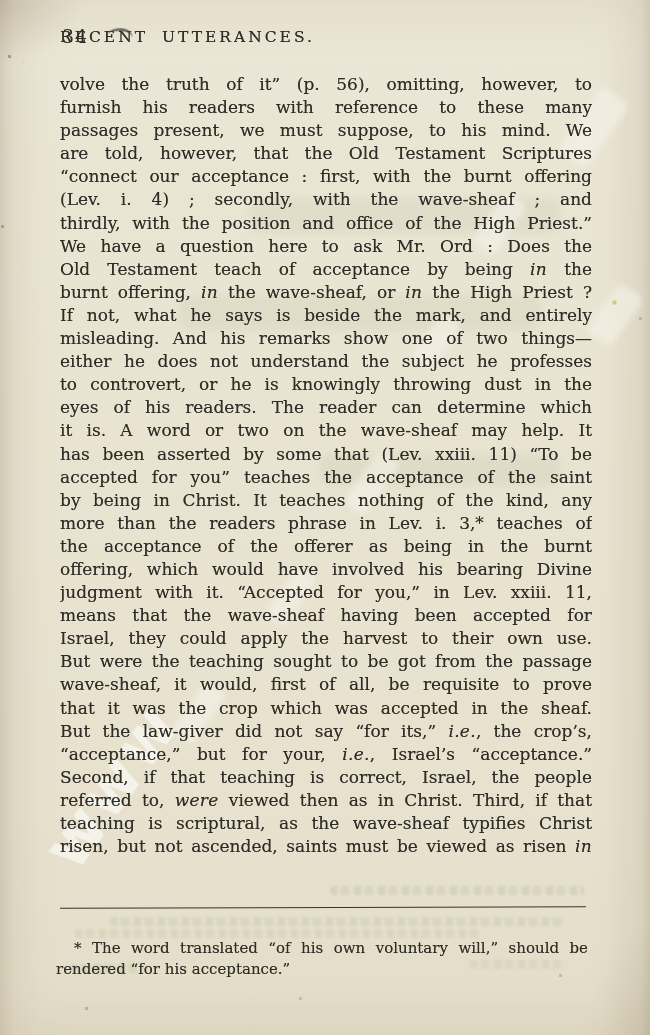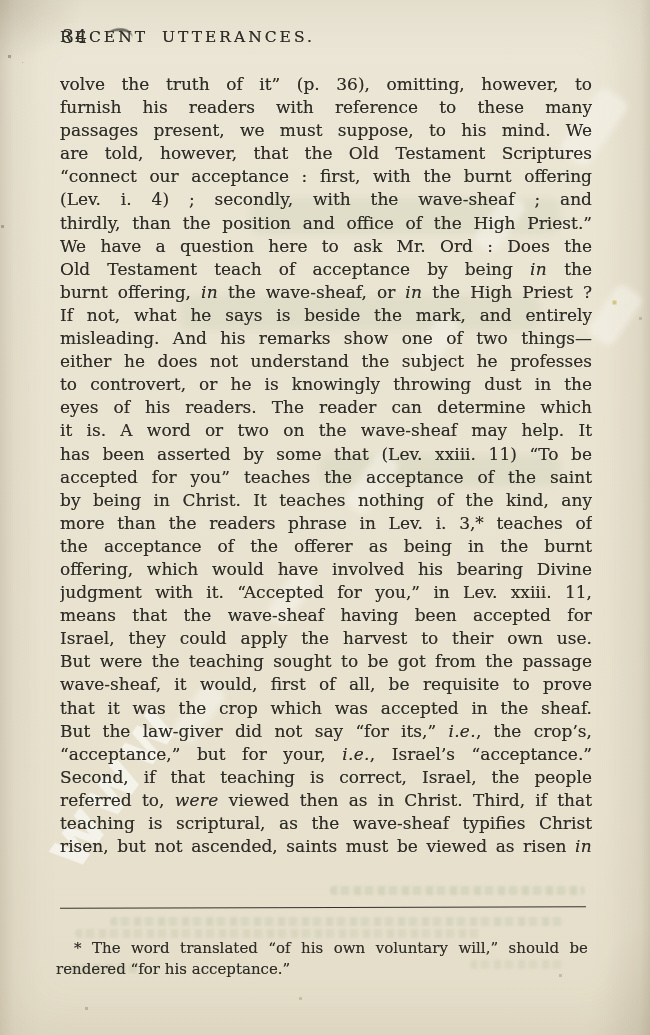--- a/index.html
+++ b/index.html
@@ -126,27 +126,27 @@
   <div class="wm-blob" style="left:555px;top:110px;width:78px;height:34px;"></div>
   <div class="wm-blob" style="left:585px;top:300px;width:60px;height:30px;"></div>
 
   <div class="header">
     <span class="pagenum">34</span>
     <span class="runtitle">RECENT UTTERANCES.</span>
   </div>
   <div class="smudge"></div>
 
   <div class="bodytext">
-      <div class="line">volve the truth of it” (p. 36), omitting, however, to</div>
+      <div class="line">volve the truth of it” (p. 56), omitting, however, to</div>
       <div class="line">furnish his readers with reference to these many</div>
       <div class="line">passages present, we must suppose, to his mind.  We</div>
       <div class="line">are told, however, that the Old Testament Scriptures</div>
       <div class="line">“connect our acceptance : first, with the burnt offering</div>
       <div class="line">(Lev. i. 4) ;  secondly,  with  the  wave-sheaf ;  and</div>
-      <div class="line">thirdly, than the position and office of the High Priest.”</div>
+      <div class="line">thirdly, with the position and office of the High Priest.”</div>
       <div class="line">We have a question here to ask Mr. Ord : Does the</div>
       <div class="line">Old Testament teach of acceptance by being <i>in</i> the</div>
       <div class="line">burnt offering, <i>in</i> the wave-sheaf, or <i>in</i> the High Priest ?</div>
       <div class="line">If not, what he says is beside the mark, and entirely</div>
       <div class="line">misleading.  And his remarks show one of two things—</div>
       <div class="line">either he does not understand the subject he professes</div>
       <div class="line">to controvert, or he is knowingly throwing dust in the</div>
       <div class="line">eyes of his readers.  The reader can determine which</div>
       <div class="line">it is.  A word or two on the wave-sheaf may help.  It</div>
       <div class="line">has been asserted by some that (Lev. xxiii. 11) “To be</div>

